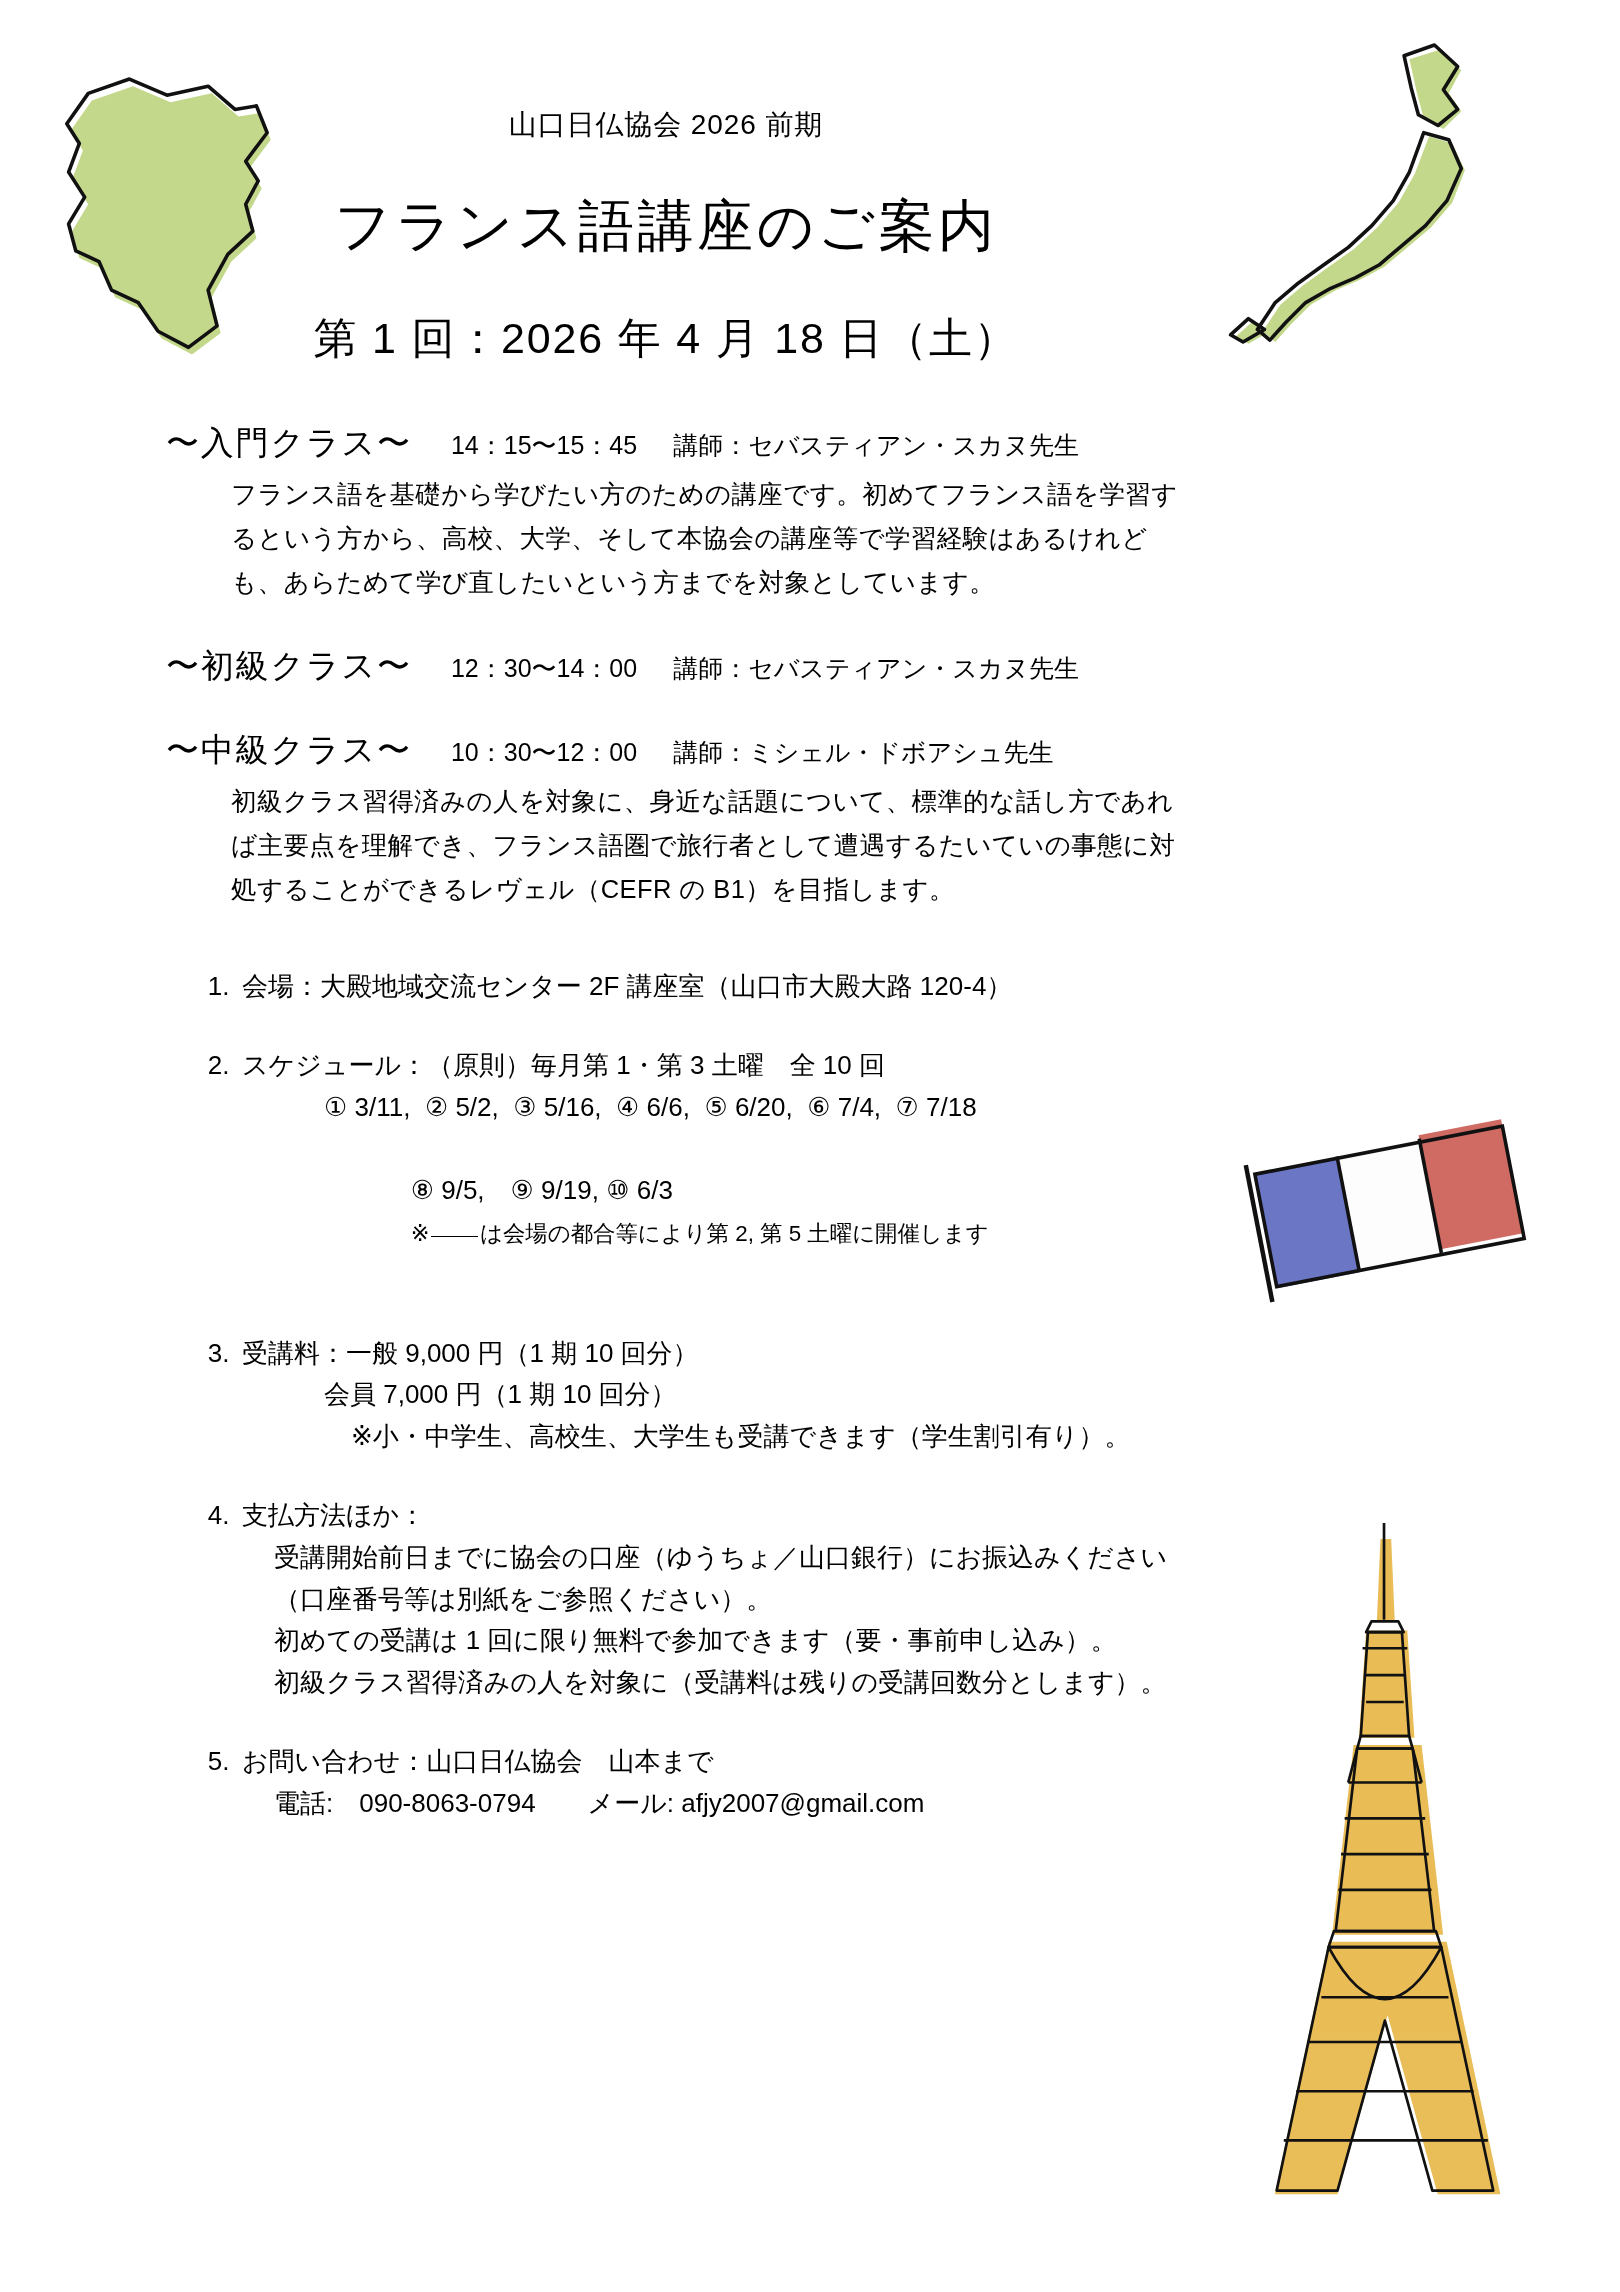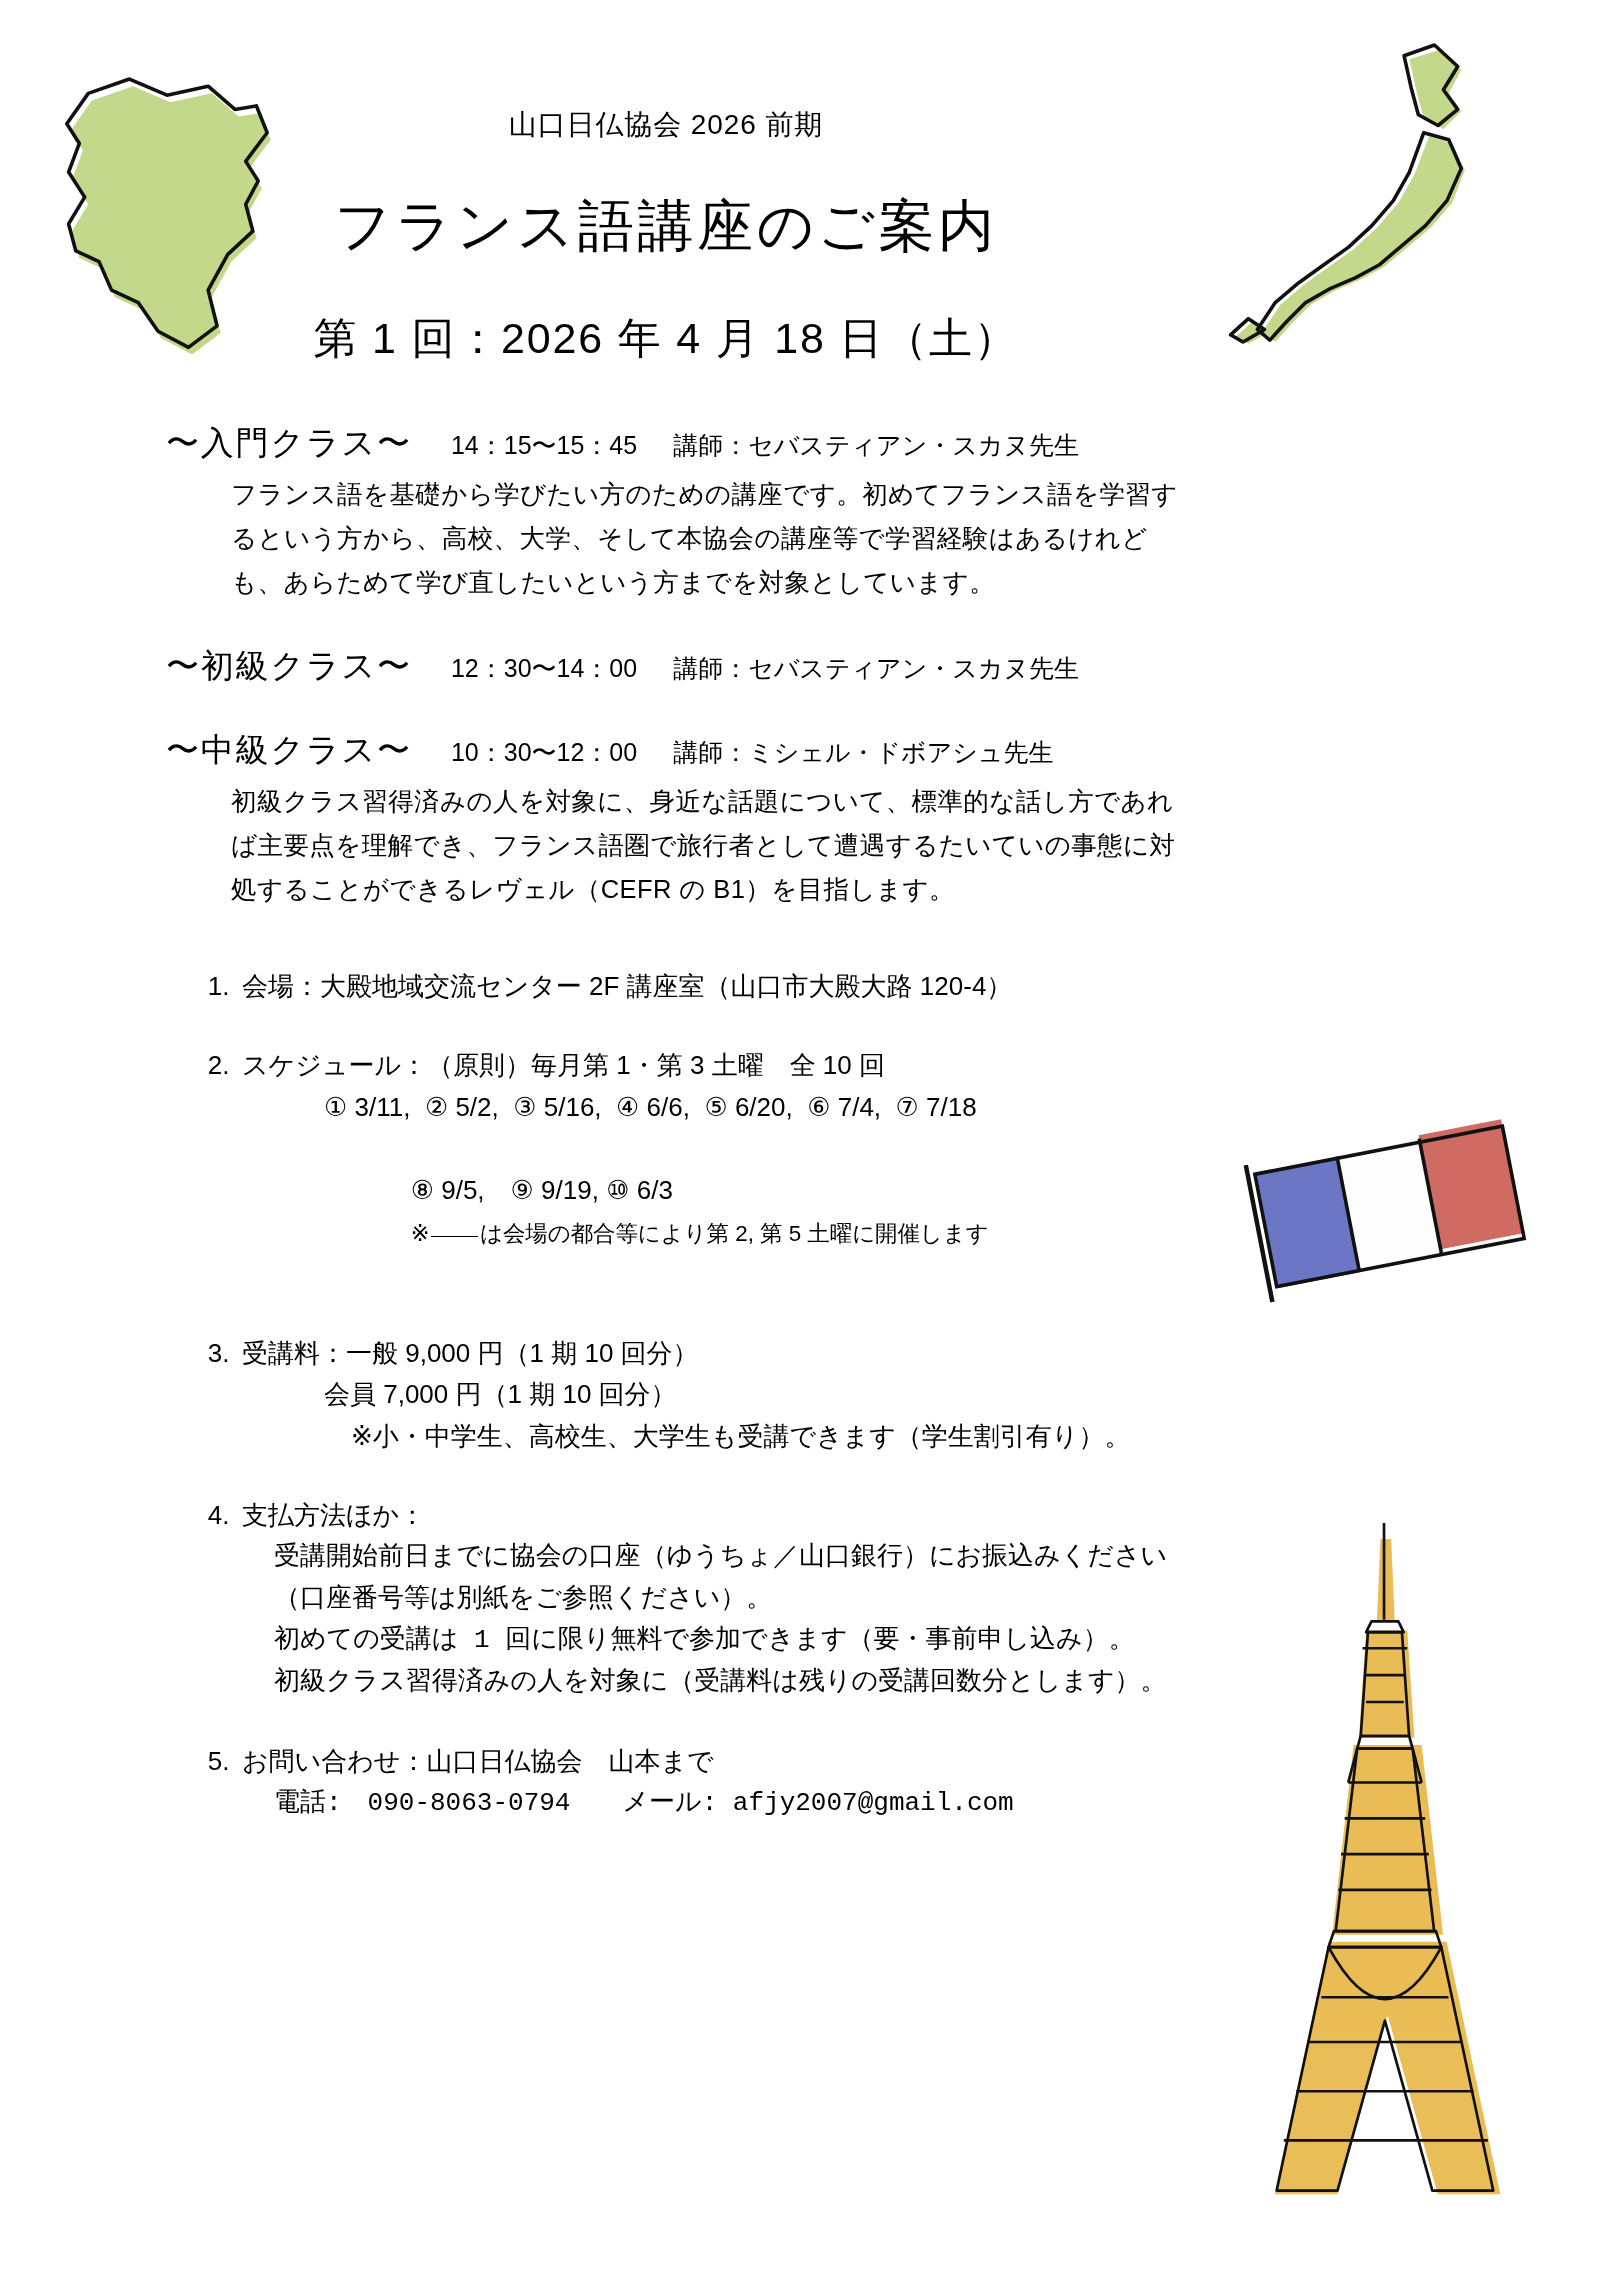--- a/index.html
+++ b/index.html
@@ -114,21 +114,21 @@
     width: 43px;
     flex: 0 0 43px;
     text-align: right;
     padding-right: 12.5px;
     box-sizing: border-box;
   }
   .item-body { flex: 1 1 auto; }
   .item-line { white-space: pre-wrap; }
   .indent-1 { padding-left: 82px; }
   .indent-2 { padding-left: 109px; }
-  .indent-3 { padding-left: 32px; font-family: Liberation Mono, monospace; }
+  .indent-3 { padding-left: 32px; }
   .small-note { font-size: 22.4px; }
   .underlined-blank {
     display: inline-block;
     width: 47px;
     border-bottom: 1.8px solid #000;
     vertical-align: 3.6px;
     margin: 0 1.8px;
   }
 </style>
 </head>

